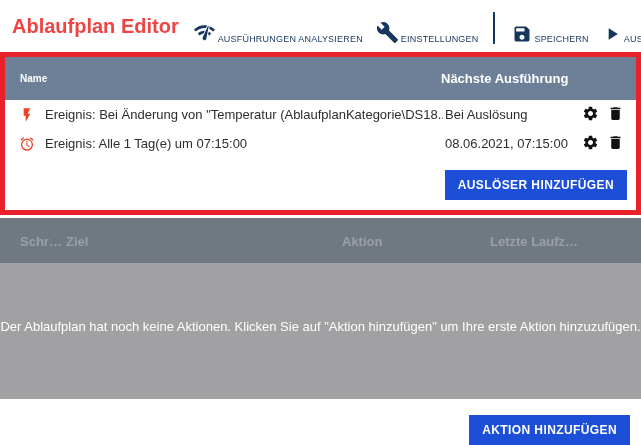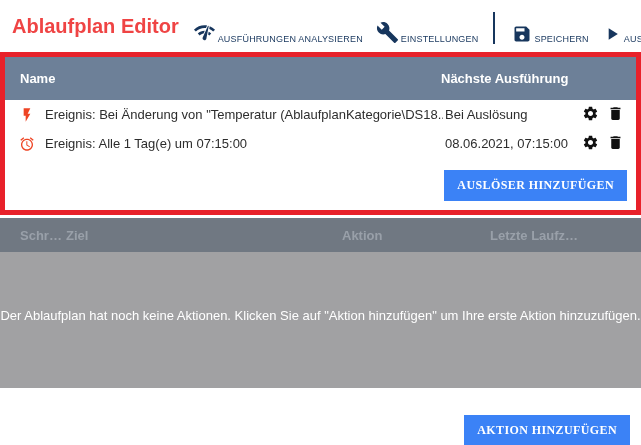--- a/index.html
+++ b/index.html
@@ -14,37 +14,37 @@
   .toolbar{display:flex;align-items:flex-end;gap:13px;margin-top:4px;}
   .tb-item{display:flex;align-items:flex-end;background:none;border:none;padding:0;cursor:pointer;color:#17365d;font-family:inherit;}
   .tb-item .tb-icon{display:inline-flex;}
   .tb-item svg{width:20px;height:20px;fill:currentColor;}
   .tb-item .big svg{width:23px;height:23px;}
   .tb-label{font-size:9px;font-weight:400;letter-spacing:0.2px;margin-left:2px;margin-bottom:0;white-space:nowrap;color:#17365d;}
   .tb-divider{width:2px;height:32px;background:#17365d;margin:0 4px 0 2px;}
   
   .triggers{position:relative;border:5px solid #e8212a;height:153px;box-sizing:content-box;}
   .t-header{background:#6d8098;height:43px;position:relative;display:flex;align-items:center;}
-  .col-name{margin-left:15px;color:#ffffff;font-weight:700;font-size:13px;}
+  .col-name{margin-left:15px;color:#ffffff;font-weight:700;font-size:10px;}
   .col-next{position:absolute;left:436px;color:#ffffff;font-weight:700;font-size:13px;}
   .t-row{position:relative;height:29px;display:flex;align-items:center;background:#ffffff;}
   .row-icon{margin-left:14px;display:inline-flex;color:#ee4424;}
   .row-icon svg{width:16px;height:16px;fill:currentColor;}
   .row-name{margin-left:10px;font-size:13px;color:#2d2d2d;white-space:nowrap;overflow:hidden;max-width:398px;}
   .row-next{position:absolute;left:440px;font-size:13px;color:#2d2d2d;white-space:nowrap;}
   .row-actions{position:absolute;left:577px;display:flex;gap:8px;align-items:center;}
   .icon-btn{background:none;border:none;padding:0;cursor:pointer;color:#111111;display:inline-flex;}
   .icon-btn svg{width:17px;height:17px;fill:currentColor;}
   .t-footer{display:flex;justify-content:flex-end;padding:12px 9px 0 0;background:#ffffff;}
-  .slate-btn{background:#3b82f6;color:#ffffff;border:none;border-radius:0;
+  .slate-btn{background:#1d4ed8;color:#ffffff;border:none;border-radius:0;
     font-weight:700;font-size:12px;letter-spacing:0.4px;padding:8px 13px;
-    font-family:Liberation Serif, serif;cursor:pointer;white-space:nowrap;}
+    font-family:Liberation Sans, sans-serif;cursor:pointer;white-space:nowrap;}
   
   .actions{margin-top:3px;height:186px;}
-  .a-header{background:#707882;height:34px;position:relative;}
+  .a-header{background:#707882;height:45px;position:relative;}
   .a-col{position:absolute;top:50%;transform:translateY(-50%);color:#99a0a9;font-weight:700;font-size:13px;white-space:nowrap;}
   .a-col.c0{left:20px;} .a-col.c1{left:66px;} .a-col.c2{left:342px;} .a-col.c3{left:490px;}
   .a-body{background:#a1a1a3;height:136px;position:relative;}
   .empty-msg{position:absolute;top:56px;left:0;right:0;margin:0;text-align:center;
     color:#ffffff;font-size:13px;white-space:nowrap;}
   
   .bottombar{display:flex;justify-content:flex-end;padding:11px 11px 0 0;background:#ffffff;}
 </style>
 </head>
 <body>

